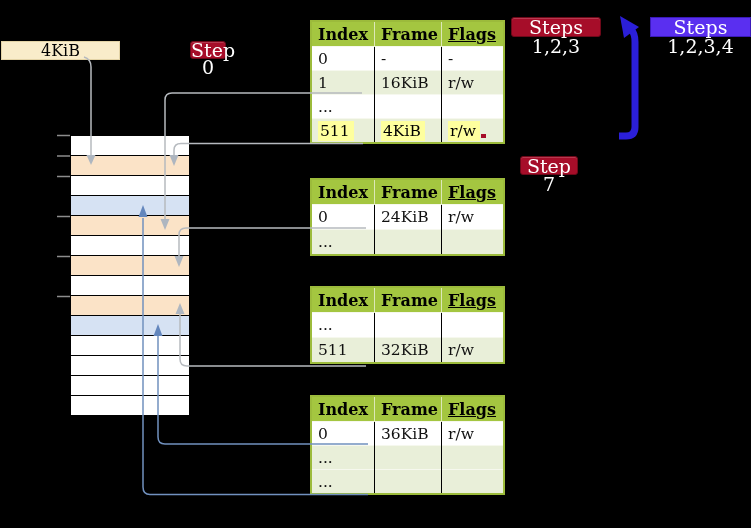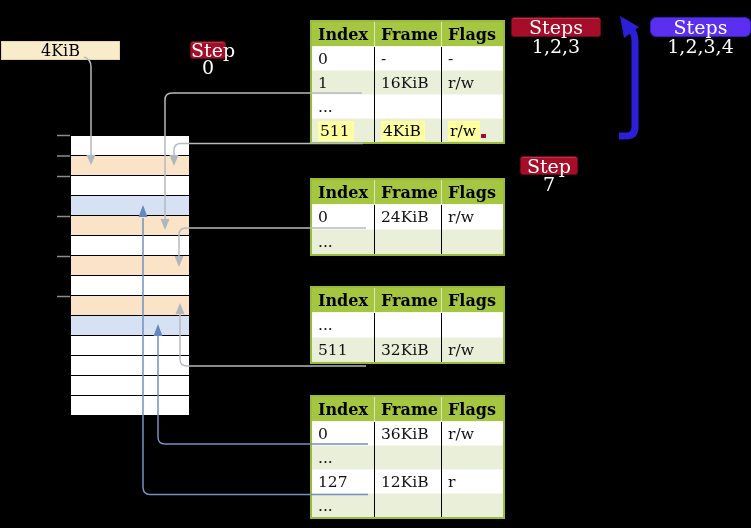--- a/index.html
+++ b/index.html
@@ -16,41 +16,41 @@
   [data-color="blue"]{background:#d6e2f3;}
 
   
   .box-label{position:absolute;left:1px;top:41px;width:119px;height:19px;
              background:#f9ecca;border:1px solid #e3d3a6;box-sizing:border-box;
              color:#000;font-size:16px;line-height:17px;text-align:center;z-index:3;}
   .badge{position:absolute;color:#fff;font-size:19px;text-align:center;z-index:3;
          box-sizing:border-box;}
   .badge.red{background:#a60d29;border-radius:3px;border:1px solid #6e0819;
              box-shadow:inset 0 1px 0 rgba(255,255,255,.18);}
-  .badge.blue{background:#5a2ff0;border-radius:6px;border:1px solid #3a1ab8;}
+  .badge.blue{background:#5a2ff0;border-radius:0;border:1px solid #3a1ab8;}
   #badge-step0{left:190px;top:41px;width:36px;height:18px;line-height:17px;}
   #badge-steps123{left:511px;top:17px;width:90px;height:20px;line-height:19px;}
   #badge-steps1234{left:650px;top:17px;width:101px;height:20px;line-height:19px;}
   #badge-step4{left:520px;top:156px;width:58px;height:19px;line-height:18px;}
 
   
   .ptable{position:absolute;left:310px;border-collapse:collapse;table-layout:fixed;
           width:171px;z-index:2;font-size:15.5px;color:#111;}
   .ptable{border:2px solid #9cbb3b;}
   .ptable th{background:#a4c640;color:#000000;font-weight:bold;font-size:16px;
              text-align:left;padding:0 0 0 6px;height:24px;
              border-right:1px solid #dde8b8;}
   .ptable th:last-child{border-right:none;}
   .ptable td{background:#fff;padding:0 0 0 6px;height:23px;
              border-right:1px solid #000;border-top:1px solid #f6f8ee;}
   .ptable td:last-child{border-right:none;}
   .ptable tr.alt td{background:#e9efd9;}
   .t2 td,.t3 td{height:24px;}
   #table-1{top:20px;}  #table-2{top:178px;}  #table-3{top:286px;}  #table-4{top:395px;}
-  .col-index{width:56px;} .col-frame{width:60px;} .col-flags{width:55px;}
+  .col-index{width:56px;} .col-frame{width:60px;} .col-flags{width:55px;text-decoration:underline;}
   mark.hl{background:#feff9e;color:#000;padding:1px 4px 1px 2px;}
 
   
   #red-dash{position:absolute;left:481px;top:134px;width:5px;height:4px;
             background:#a60d29;z-index:4;}
 
   
   #wires{position:absolute;left:0;top:0;z-index:5;pointer-events:none;}
 </style>
 </head>
@@ -169,25 +169,20 @@
     <tbody>
       <tr>
         <td>0</td>
         <td>36KiB</td>
         <td>r/w</td>
       </tr>
       <tr class="alt">
         <td>...</td>
         <td></td>
         <td></td>
-      </tr>
-      <tr>
-        <td>127</td>
-        <td>12KiB</td>
-        <td>r</td>
       </tr>
       <tr class="alt">
         <td>...</td>
         <td></td>
         <td></td>
       </tr>
     </tbody>
   </table>
 
   <div id="red-dash"></div>

